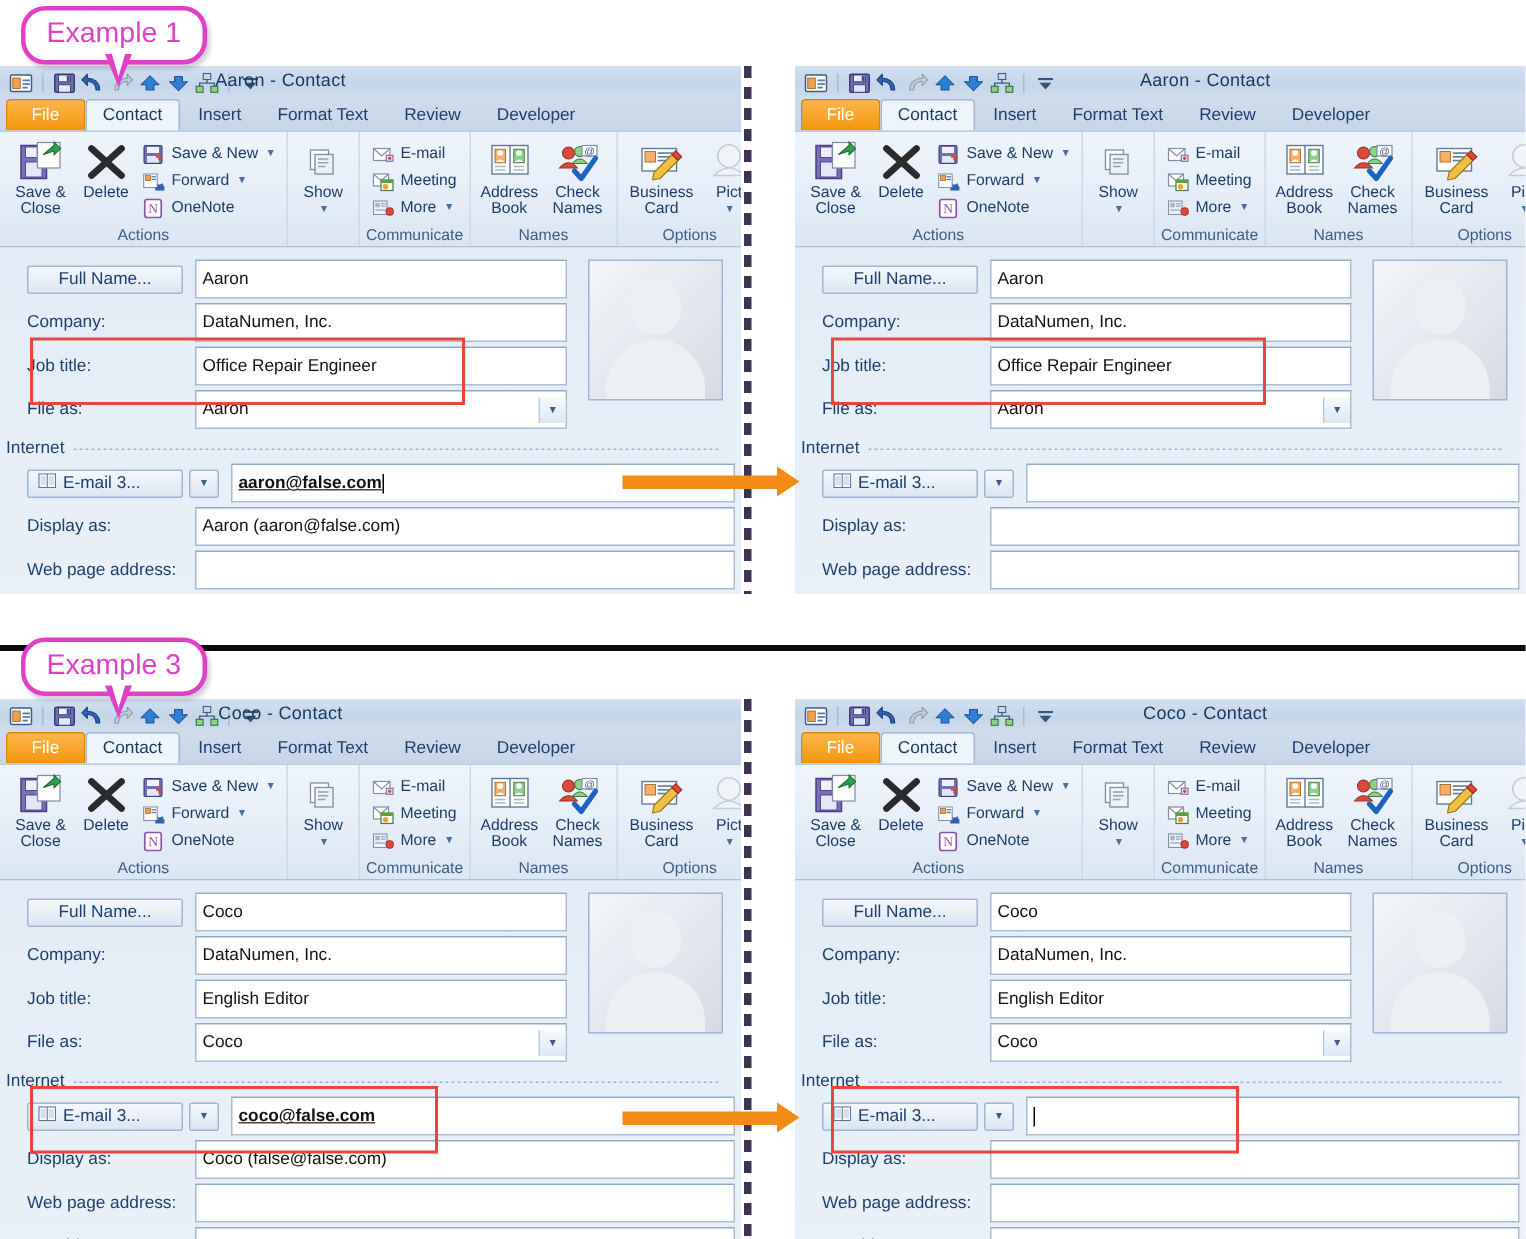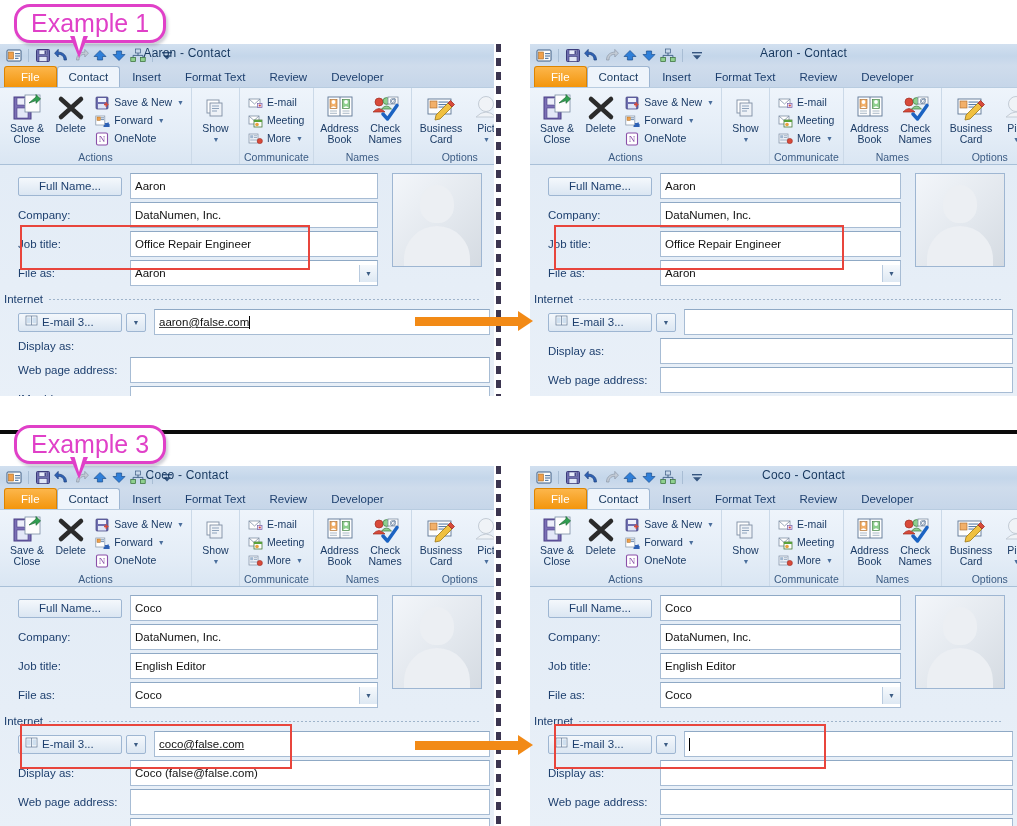--- a/index.html
+++ b/index.html
@@ -204,20 +204,21 @@
     width:20px;flex:0 0 20px;height:19px;box-sizing:border-box;
     background:linear-gradient(to bottom,#f4f8fc,#dbe6f2);
     border:1px solid #9eb6d2;border-radius:2px;
     margin-left:4px;margin-right:8px;
     display:flex;align-items:center;justify-content:center;
     font-size:7px;color:#3c5c84;
   }
   .emaillink{
     color:#111;text-decoration:underline;
     text-decoration-color:#444;
+    font-weight:bold;
   }
   .txtcaret{
     display:inline-block;width:1px;height:13px;background:#000;
     vertical-align:-2px;
   }
 
   
   .redbox{
     position:absolute;
     border:2px solid #e8453c;
@@ -255,21 +256,21 @@
   
   .callout{
     position:absolute;
     z-index:30;
   }
   .bubble{
     background:#ffffff;
     border:3px solid #e040c8;
     border-radius:16px;
     color:#e040c8;
-    font-size:25px;
+    font-size:19px;
     padding:5px 14px 6px 14px;
     line-height:22px;
     white-space:nowrap;
     box-shadow:2px 3px 3px rgba(120,120,140,.35);
   }
   .bubble-tail{
     position:absolute;
     width:0;height:0;
   }
   .tail-outer{
@@ -608,20 +609,21 @@
           <span>E-mail 3...</span>
         </div>
         <div class="emailsplit">▼</div>
         <div class="ftext" style="margin-right:4px;">
           <span class="emaillink">aaron@false.com</span>
             <span class="txtcaret"></span>
         </div>
       </div>
       <div class="frow">
         <div class="flabel">Display as:</div>
+        <div class="ftext" style="margin-right:4px;">Aaron (aaron@false.com)</div>
       </div>
       <div class="frow">
         <div class="flabel">Web page address:</div>
         <div class="ftext" style="margin-right:4px;"></div>
       </div>
       <div class="frow">
         <div class="flabel">IM address:</div>
         <div class="ftext" style="margin-right:4px;"></div>
       </div>
     </div>

